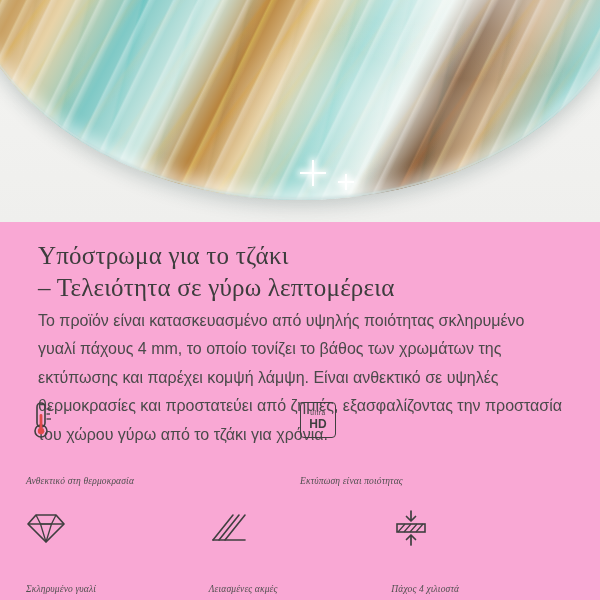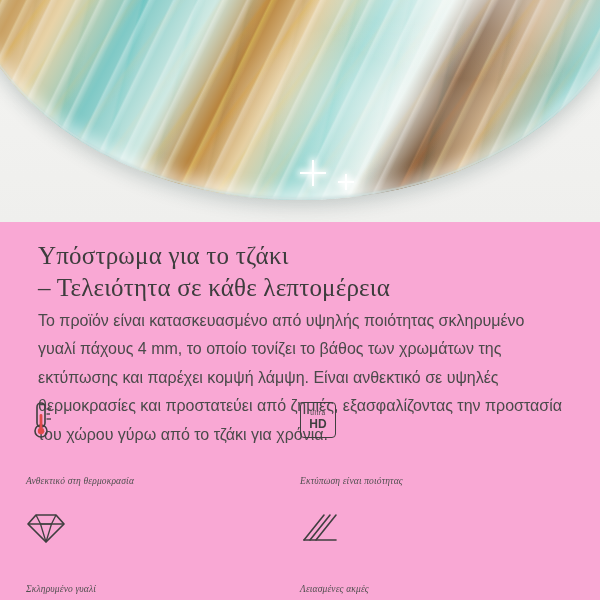--- a/index.html
+++ b/index.html
@@ -252,21 +252,21 @@
       <div class="plate-gloss"></div>
       <div class="plate-edge"></div>
     </div>
     <div class="sparkle sparkle-1"></div>
     <div class="sparkle sparkle-2"></div>
   </div>
 
   <div class="content">
     <h1 class="headline">
       <span>Υπόστρωμα για το τζάκι</span>
-      <span class="line2">– Τελειότητα σε κάθε λεπτομέρεια</span>
+      <span class="line2">– Τελειότητα σε γύρω λεπτομέρεια</span>
     </h1>
     <p class="body-copy">Το προϊόν είναι κατασκευασμένο από υψηλής ποιότητας σκληρυμένο γυαλί πάχους 4 mm, το οποίο τονίζει το βάθος των χρωμάτων της εκτύπωσης και παρέχει κομψή λάμψη. Είναι ανθεκτικό σε υψηλές θερμοκρασίες και προστατεύει από ζημιές, εξασφαλίζοντας την προστασία του χώρου γύρω από το τζάκι για χρόνια.</p>
   </div>
 
   <div class="features">
 
     <div class="feature-row">
 
       <div class="feature">
         <div class="feature-icon">
@@ -316,18 +316,29 @@
           <svg width="38" height="34" viewBox="0 0 38 34">
             <path d="M4 29 L24 4" stroke="#3f3f3f" stroke-width="1.6" stroke-linecap="round"></path>
             <path d="M10 29 L30 4" stroke="#3f3f3f" stroke-width="1.6" stroke-linecap="round"></path>
             <path d="M16 29 L36 4" stroke="#3f3f3f" stroke-width="1.6" stroke-linecap="round"></path>
             <path d="M4 29 H36" stroke="#3f3f3f" stroke-width="1.6" stroke-linecap="round"></path>
           </svg>
         </div>
         <div class="feature-label">Λειασμένες ακμές</div>
       </div>
 
+      <div class="feature">
+        <div class="feature-icon">
+          <svg width="40" height="38" viewBox="0 0 40 38">
+            <path d="M20 2 V11 M15.5 7.5 L20 12 L24.5 7.5" fill="none" stroke="#3f3f3f" stroke-width="1.7" stroke-linecap="round" stroke-linejoin="round"></path>
+            <rect x="6" y="15" width="28" height="8" fill="none" stroke="#3f3f3f" stroke-width="1.6"></rect>
+            <path d="M7 23 L14 15 M13 23 L20 15 M19 23 L26 15 M25 23 L32 15" stroke="#3f3f3f" stroke-width="1.2"></path>
+            <path d="M20 36 V27 M15.5 30.5 L20 26 L24.5 30.5" fill="none" stroke="#3f3f3f" stroke-width="1.7" stroke-linecap="round" stroke-linejoin="round"></path>
+          </svg>
+        </div>
+        <div class="feature-label">Πάχος 4 χιλιοστά</div>
+      </div>
 
     </div>
 
   </div>
 
 </div>
 
 </body></html>

